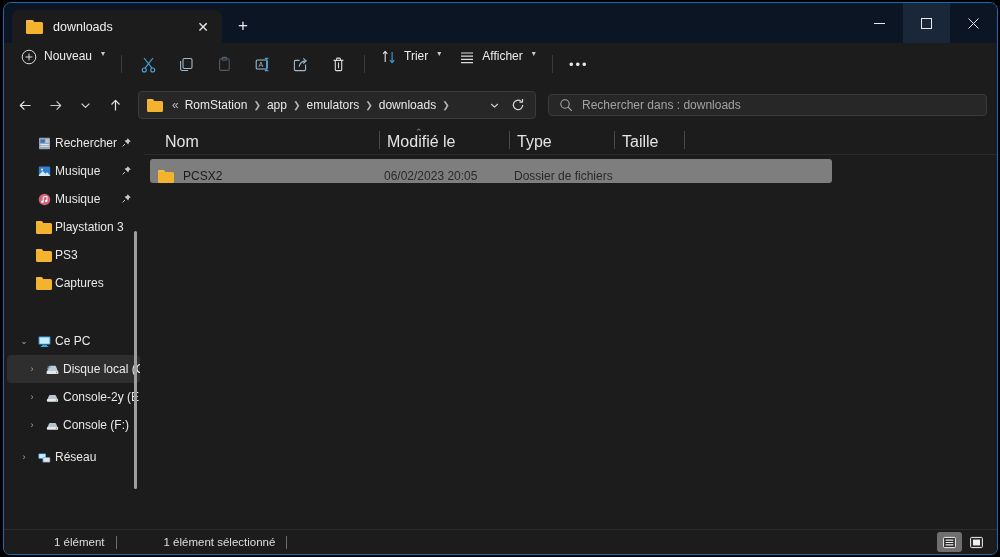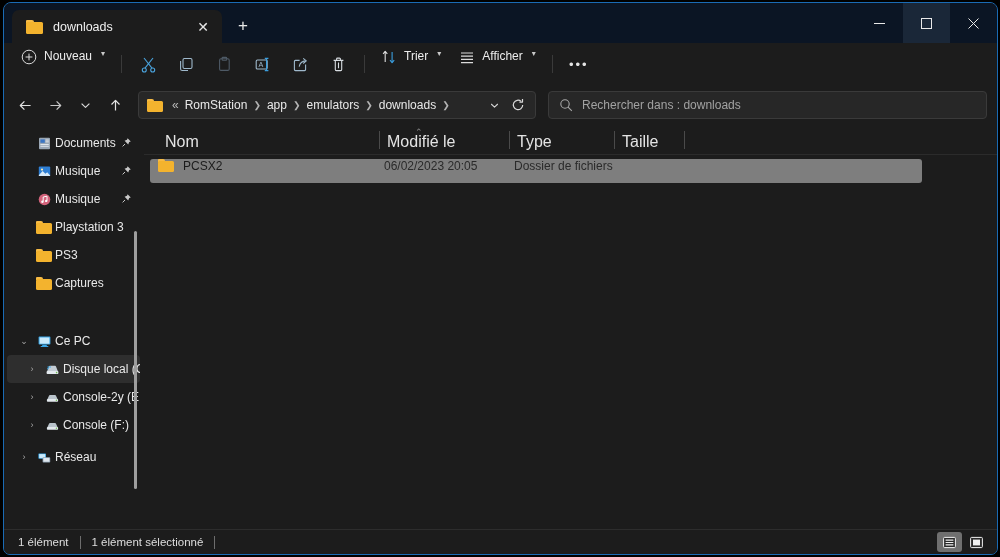--- a/index.html
+++ b/index.html
@@ -130,21 +130,21 @@
     font-size: 12px; color: #e8e8e8; padding: 0 3px;
     white-space: nowrap;
   }
   .crumb.dim { color: #bdbdbd; }
   .crumb-sep { font-size: 9px; color: #b4b4b4; padding: 0 3px; }
   .addr-spacer { flex: 1; }
   .addr-chev { width: 22px; height: 24px; display:flex; align-items:center; justify-content:center; color:#d5d5d5; font-size:8px;}
   .refresh { width: 26px; height: 24px; display:flex; align-items:center; justify-content:center; color:#d9d9d9;}
   .searchbox {
     flex: 1;
-    height: 28px;
+    height: 22px;
     margin-left: 12px;
     background: #272727;
     border: 1px solid #3a3a3a;
     border-radius: 4px;
     display: flex; align-items: center;
     padding: 0 10px;
     gap: 9px;
   }
   .search-ph { font-size: 12px; color: #a2a2a2; }
 
@@ -195,41 +195,41 @@
     font-size: 16px; color: #e4e4e4;
     position: absolute; top: 8px;
     white-space: nowrap;
   }
   .ch-sep { position: absolute; top: 6px; width: 1px; height: 18px; background: #4a4a4a; }
   .sort-arrow { position: absolute; top: 2px; left: 271px; font-size: 9px; color: #8c8c8c; }
 
   .filelist { flex: 1; position: relative; padding-top: 4px; }
   .file-row {
     position: absolute; left: 6px; top: 4px;
-    width: 772px; height: 24px;
+    width: 682px; height: 24px;
     background: #7e7e7e;
     border-radius: 3px;
-    display: flex; align-items: flex-start;
+    display: flex; align-items: flex-end;
   }
   .fr-icon { width: 16px; height: 13px; position: relative; margin-left: 8px; flex: 0 0 auto; }
   .fr-name { font-size: 12px; color: #1b1b1b; margin-left: 9px; }
   .fr-date { position: absolute; left: 234px; font-size: 12px; color: #2a2a2a; }
   .fr-type { position: absolute; left: 364px; font-size: 12px; color: #2a2a2a; }
 
   
   .statusbar {
     height: 25px;
     background: #1c1c1c;
     border-top: 1px solid #2d2d2d;
     display: flex; align-items: center;
     padding: 0 6px 0 14px;
     flex: 0 0 auto;
     position: relative;
   }
-  .status-text { font-size: 11.5px; color: #dedede; }
+  .status-text { font-size: 11.5px; color: #dedede; margin-left: 36px; }
   .status-sep { width: 1px; height: 13px; background: #6d6d6d; margin: 0 11px; }
   .view-toggles { position: absolute; right: 8px; display: flex; gap: 2px; }
   .vt {
     width: 25px; height: 20px;
     display: flex; align-items: center; justify-content: center;
     border-radius: 3px;
   }
   .vt.active { background: #6f6f6f; }
 
   
@@ -452,21 +452,21 @@
         <span class="ni-icon">
           <svg width="15" height="15" viewBox="0 0 15 15">
             <rect x="2" y="1.8" width="11" height="11.4" rx="1" fill="#9aa7b5"></rect>
             <rect x="3.4" y="3.4" width="4.4" height="3.4" fill="#3a75c4"></rect>
             <rect x="8.6" y="3.6" width="3.2" height="0.9" fill="#e6ecf2"></rect>
             <rect x="8.6" y="5.4" width="3.2" height="0.9" fill="#e6ecf2"></rect>
             <rect x="3.4" y="8" width="8.4" height="0.9" fill="#e6ecf2"></rect>
             <rect x="3.4" y="9.8" width="8.4" height="0.9" fill="#e6ecf2"></rect>
           </svg>
         </span>
-        <span class="ni-label">Documents</span>
+        <span class="ni-label">Rechercher</span>
         <span class="ni-pin">
           <svg width="11" height="11" viewBox="0 0 11 11">
               <path d="M6.6 1.2 L9.8 4.4 L8.2 5 L7.2 7.4 L3.6 3.8 L6 2.8 Z" fill="#c8c8c8"></path>
               <line x1="4" y1="7" x2="1.6" y2="9.4" stroke="#c8c8c8" stroke-width="1"></line>
             </svg>
         </span>
       </div>
 
       <div class="nav-item">
         <span class="ni-twisty"></span>

